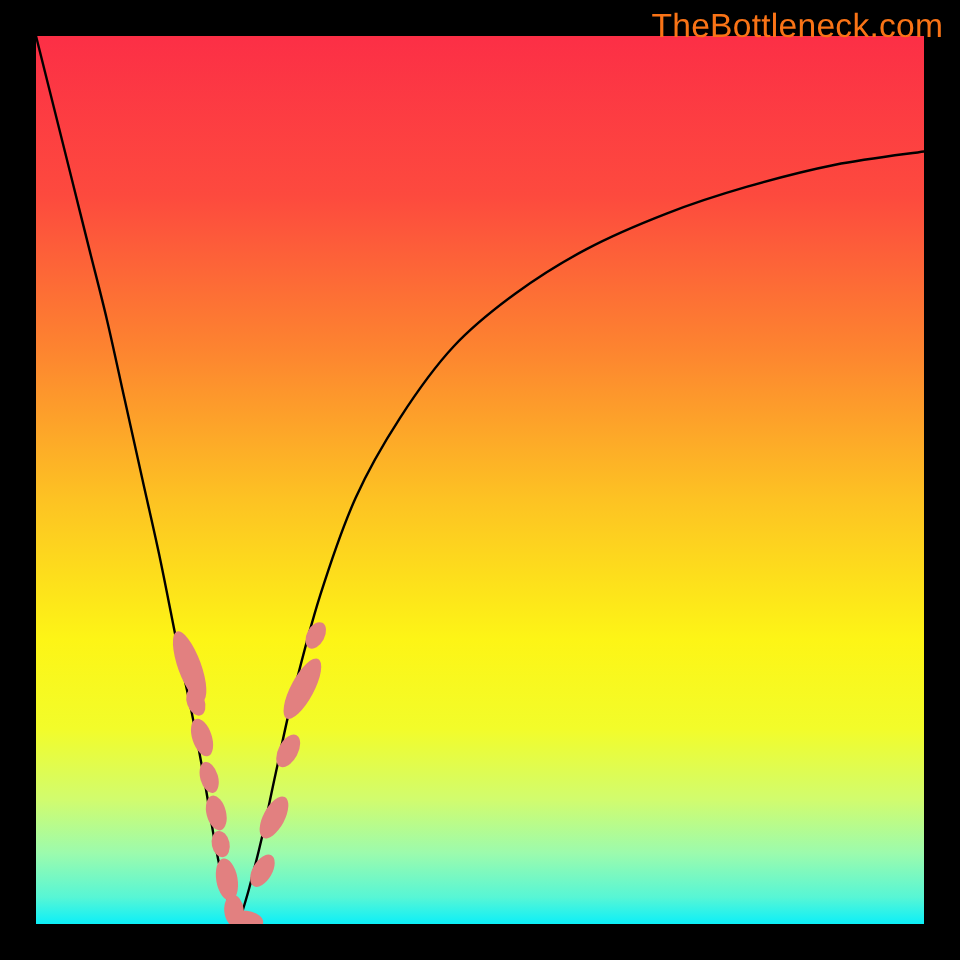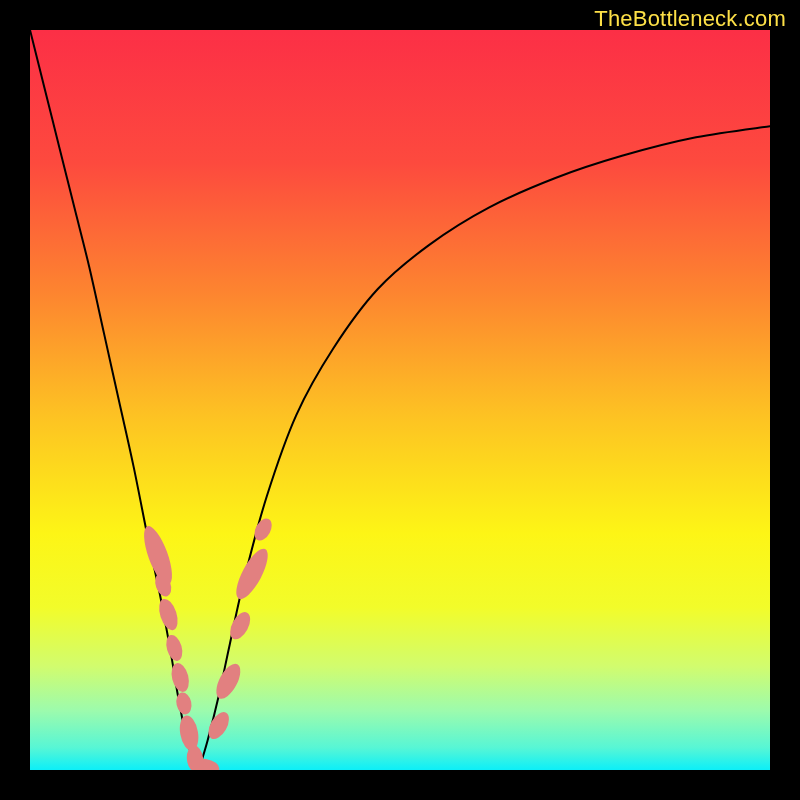--- a/index.html
+++ b/index.html
@@ -24,22 +24,22 @@
     top: 30px;
     left: 30px;
     width: 740px;
     height: 740px;
     
   }
   .watermark {
     position: absolute;
     top: 6px;
     right: 14px;
-    color: #fde047;
-    font-size: 22px;
+    color: #f97316;
+    font-size: 28px;
     font-weight: 400;
     letter-spacing: 0.2px;
     font-family: Arial, Helvetica, sans-serif;
   }
   svg.curves {
     position: absolute;
     top: 0;
     left: 0;
     width: 740px;
     height: 740px;

